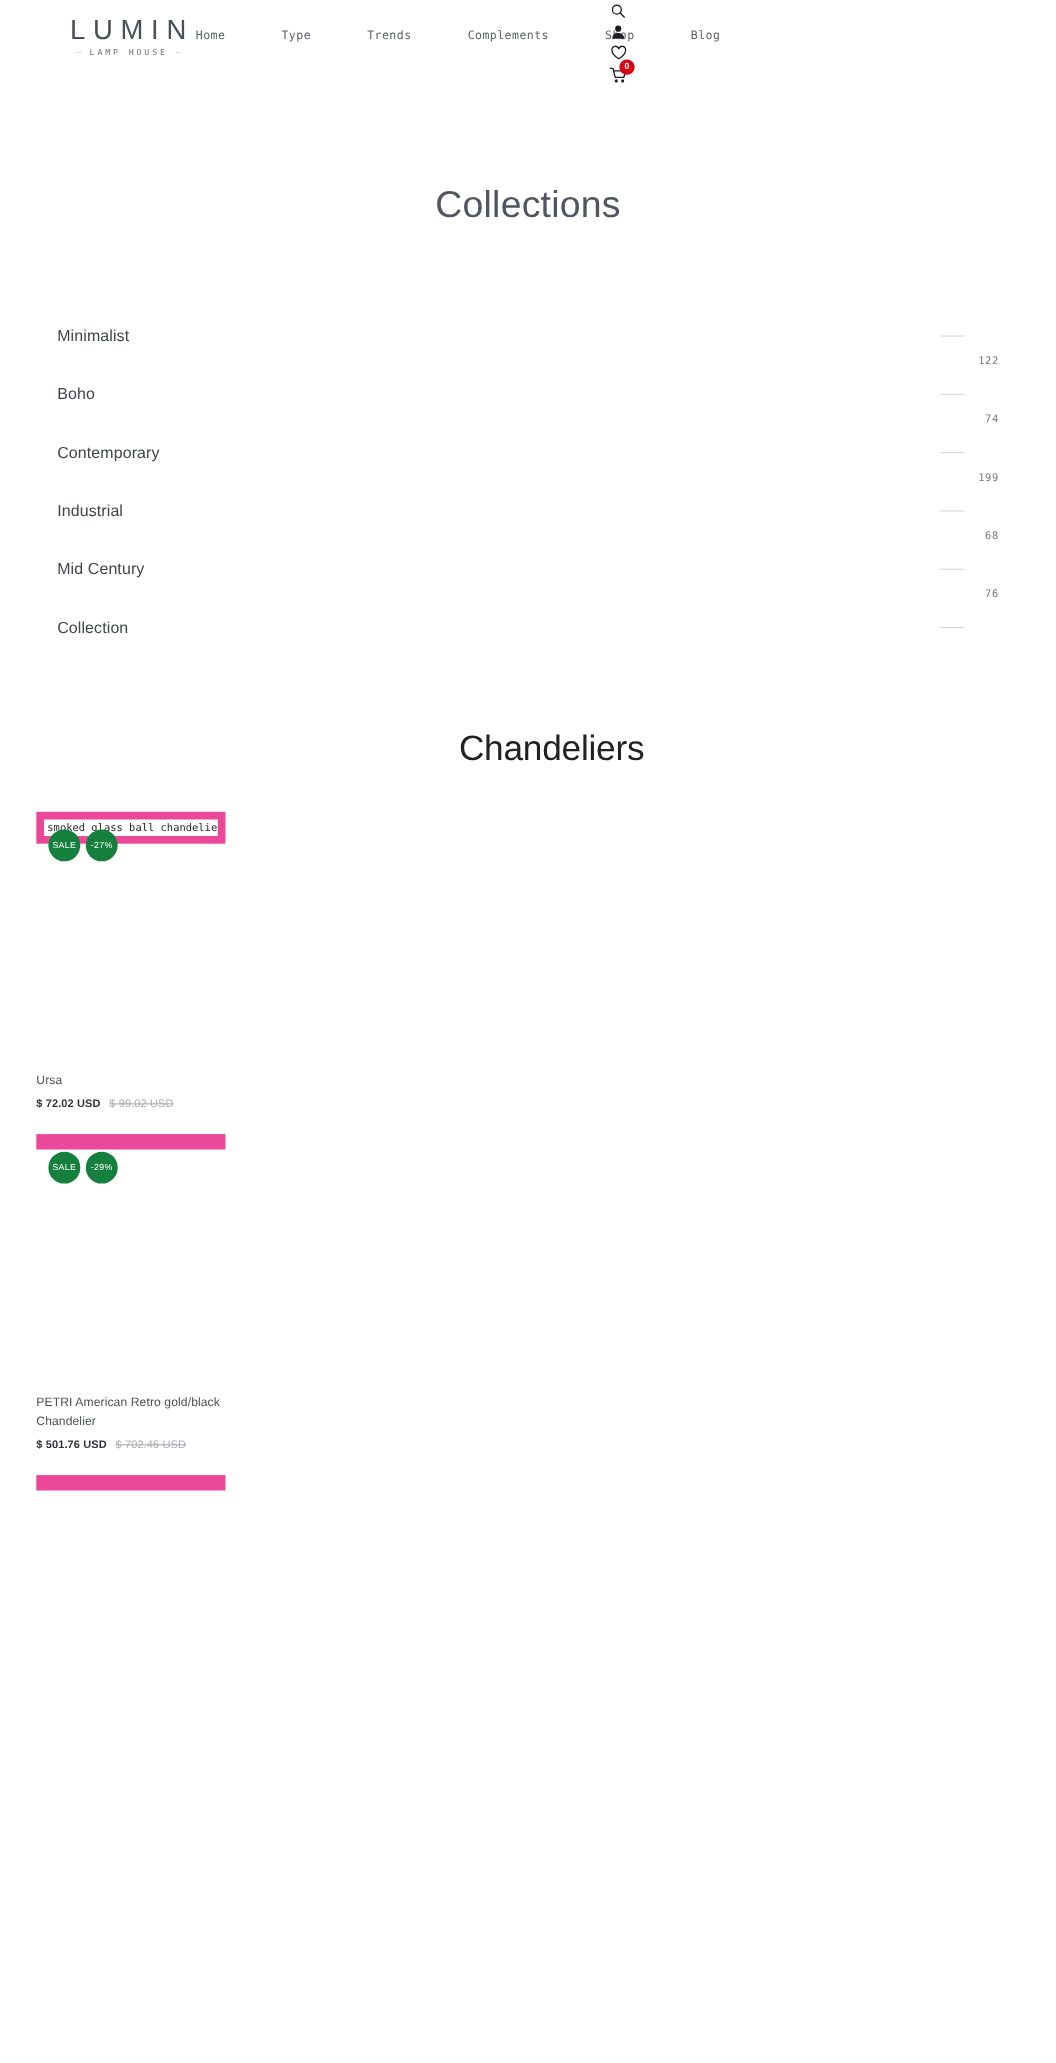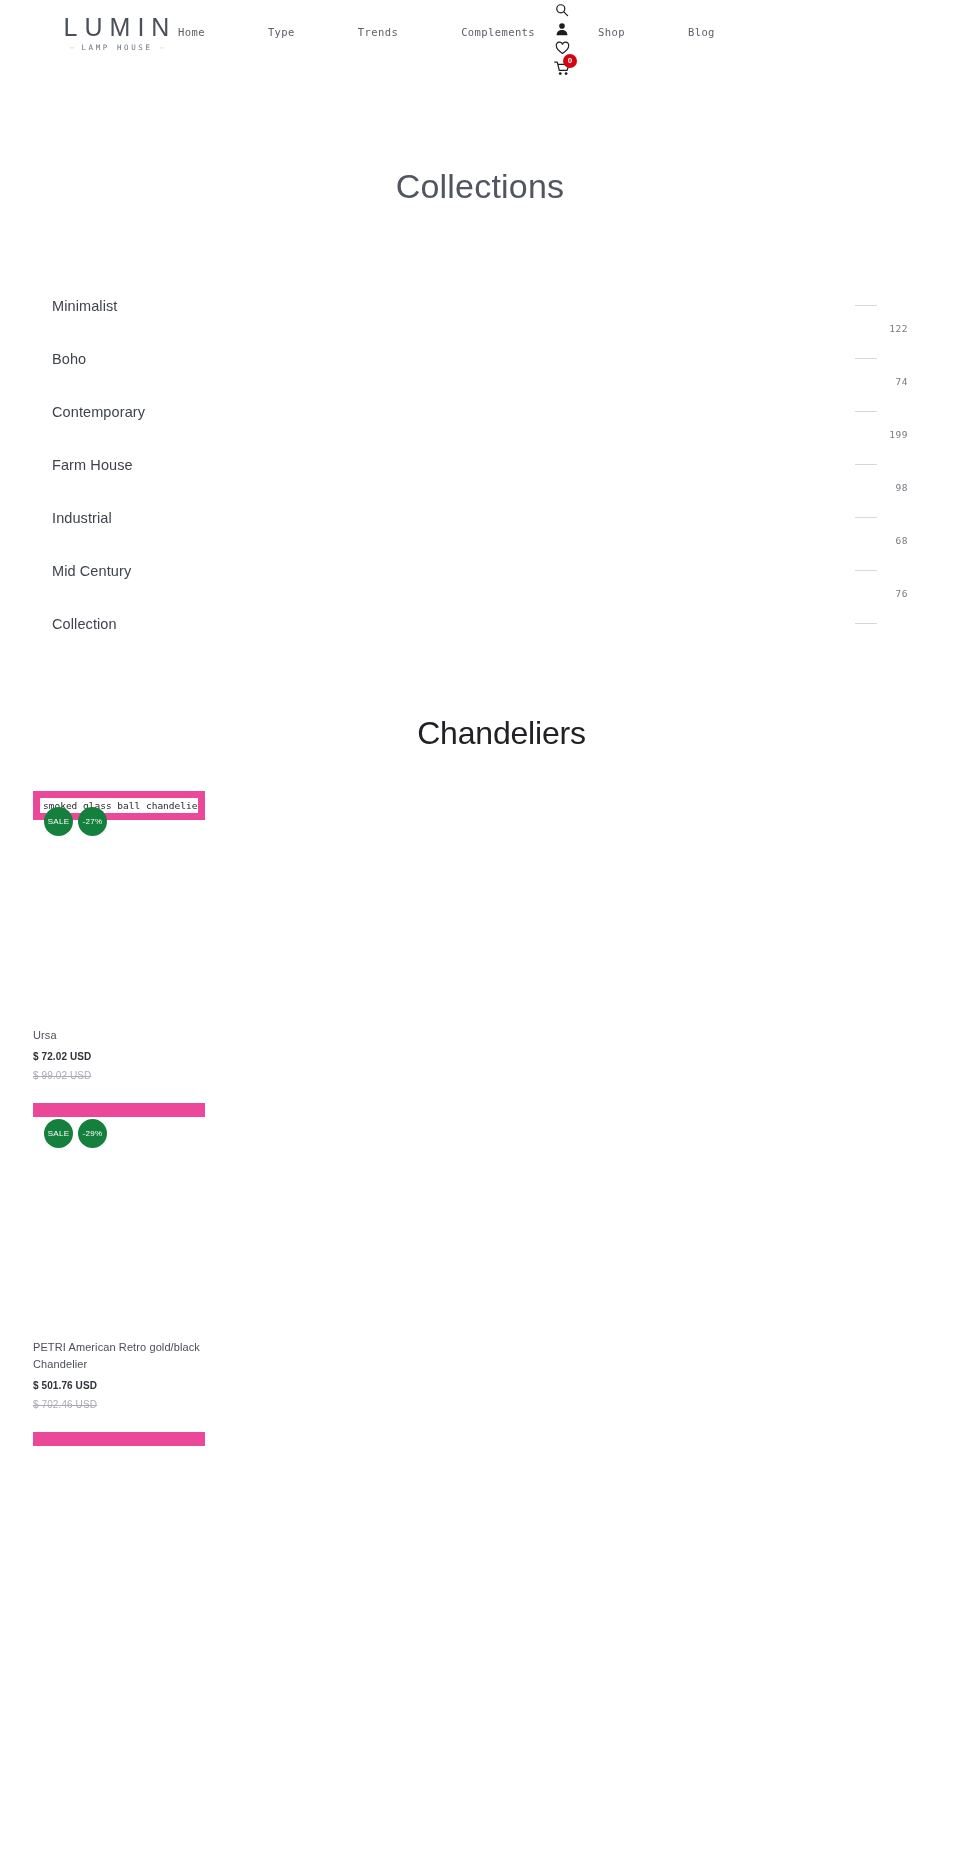--- a/index.html
+++ b/index.html
@@ -49,21 +49,21 @@
     letter-spacing:2.6px;
     color:#6c727c;
     white-space:nowrap;
   }
   .logo-sub .rule{ color:#d7c4a8; letter-spacing:0; }
 
   .main-nav{
     position:absolute;
     left:178px; top:26px;
     display:flex;
-    gap:12px;
+    gap:0;
   }
   .main-nav a{
     font-family:"DejaVu Sans Mono", monospace;
     font-size:10.5px;
     letter-spacing:.4px;
     color:#5c6069;
     text-decoration:none;
     padding:0 24px 0 0;
     white-space:nowrap;
   }
@@ -227,21 +227,20 @@
     line-height:17px;
     color:#4b4f58;
     letter-spacing:.1px;
     max-width:168px;
   }
   .product-prices{
     margin-top:7px;
     display:flex;
     align-items:baseline;
     gap:8px;
-    flex-direction:column;
   }
   .price-sale{
     font-size:10px;
     font-weight:bold;
     color:#2f3238;
     letter-spacing:.1px;
   }
   .price-compare{
     font-size:10px;
     color:#a9acb3;
@@ -329,27 +328,20 @@
   </a>
 
   <a class="collection-row" href="#">
     <span class="collection-name">Contemporary</span>
     <span class="collection-meta">
       <span class="meta-dash"></span>
       <span class="collection-count">199</span>
     </span>
   </a>
 
-  <a class="collection-row" href="#">
-    <span class="collection-name">Farm House</span>
-    <span class="collection-meta">
-      <span class="meta-dash"></span>
-      <span class="collection-count">98</span>
-    </span>
-  </a>
 
   <a class="collection-row" href="#">
     <span class="collection-name">Industrial</span>
     <span class="collection-meta">
       <span class="meta-dash"></span>
       <span class="collection-count">68</span>
     </span>
   </a>
 
   <a class="collection-row" href="#">

